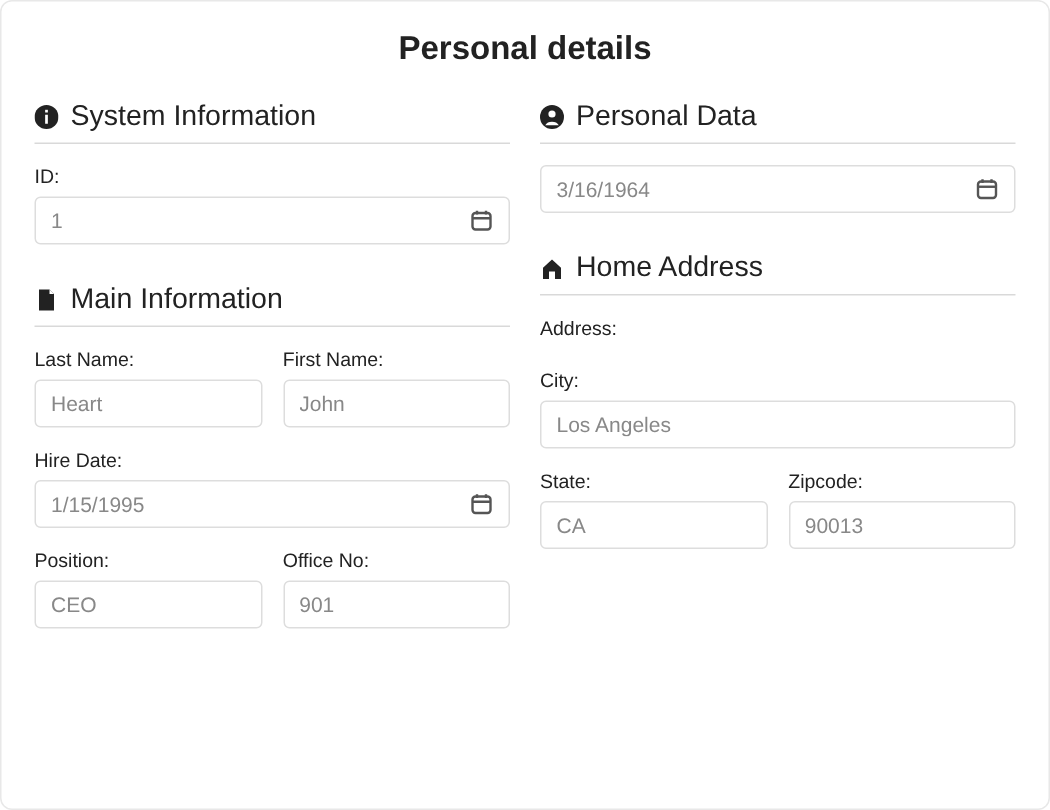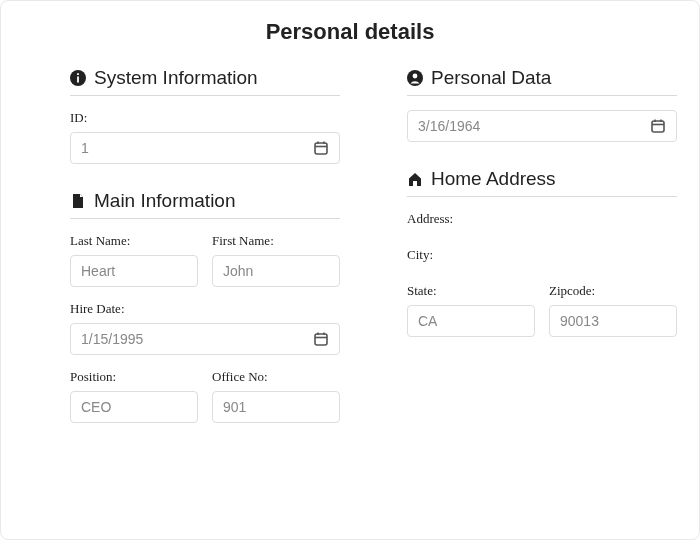--- a/index.html
+++ b/index.html
@@ -21,21 +21,21 @@
     font-weight: 700;
     text-align: center;
     color: #222;
     margin-bottom: 22px;
   }
   .cols {
     display: flex;
     gap: 20px;
   }
   .col { flex: 1; }
-  .group { margin-bottom: 26px; margin-left: 47px; }
+  .group { margin-bottom: 26px; }
   .group-header {
     display: flex;
     align-items: center;
     gap: 8px;
     border-bottom: 1px solid #d9d9d9;
     padding-bottom: 6px;
     margin-bottom: 14px;
   }
   .group-header .gtitle {
     font-size: 19px;
@@ -50,21 +50,20 @@
   .field-row {
     display: flex;
     gap: 14px;
     margin-bottom: 14px;
   }
   .field { flex: 1; display: flex; flex-direction: column; }
   .field label {
     font-size: 13px;
     color: #222;
     margin-bottom: 6px;
-    font-family: Liberation Serif, serif;
   }
   .textbox, .datebox {
     height: 32px;
     border: 1px solid #ddd;
     border-radius: 4px;
     padding: 0 10px;
     font-size: 14px;
     color: #888;
     background: #fff;
     display: flex;
@@ -221,20 +220,23 @@
           <span class="gtitle">Home Address</span>
         </div>
         <div class="field-row">
           <div class="field">
             <label>Address:</label>
           </div>
         </div>
         <div class="field-row">
           <div class="field">
             <label>City:</label>
+            <div class="textbox">
+              <span class="val">Los Angeles</span>
+            </div>
           </div>
         </div>
         <div class="field-row">
           <div class="field">
             <label>State:</label>
             <div class="textbox">
               <span class="val">CA</span>
             </div>
           </div>
           <div class="field">

